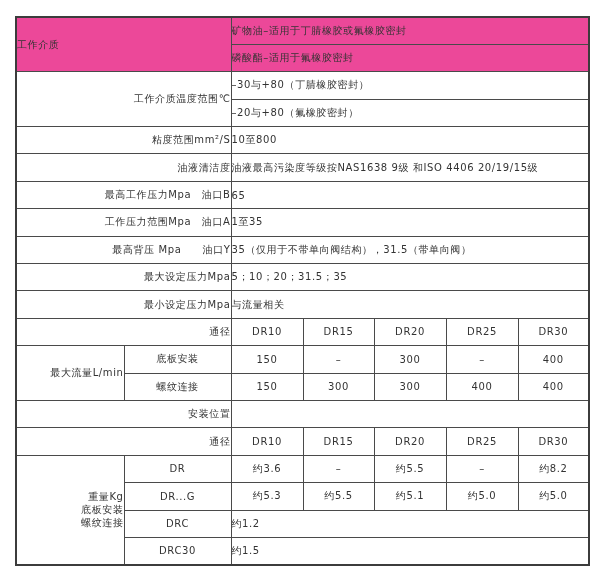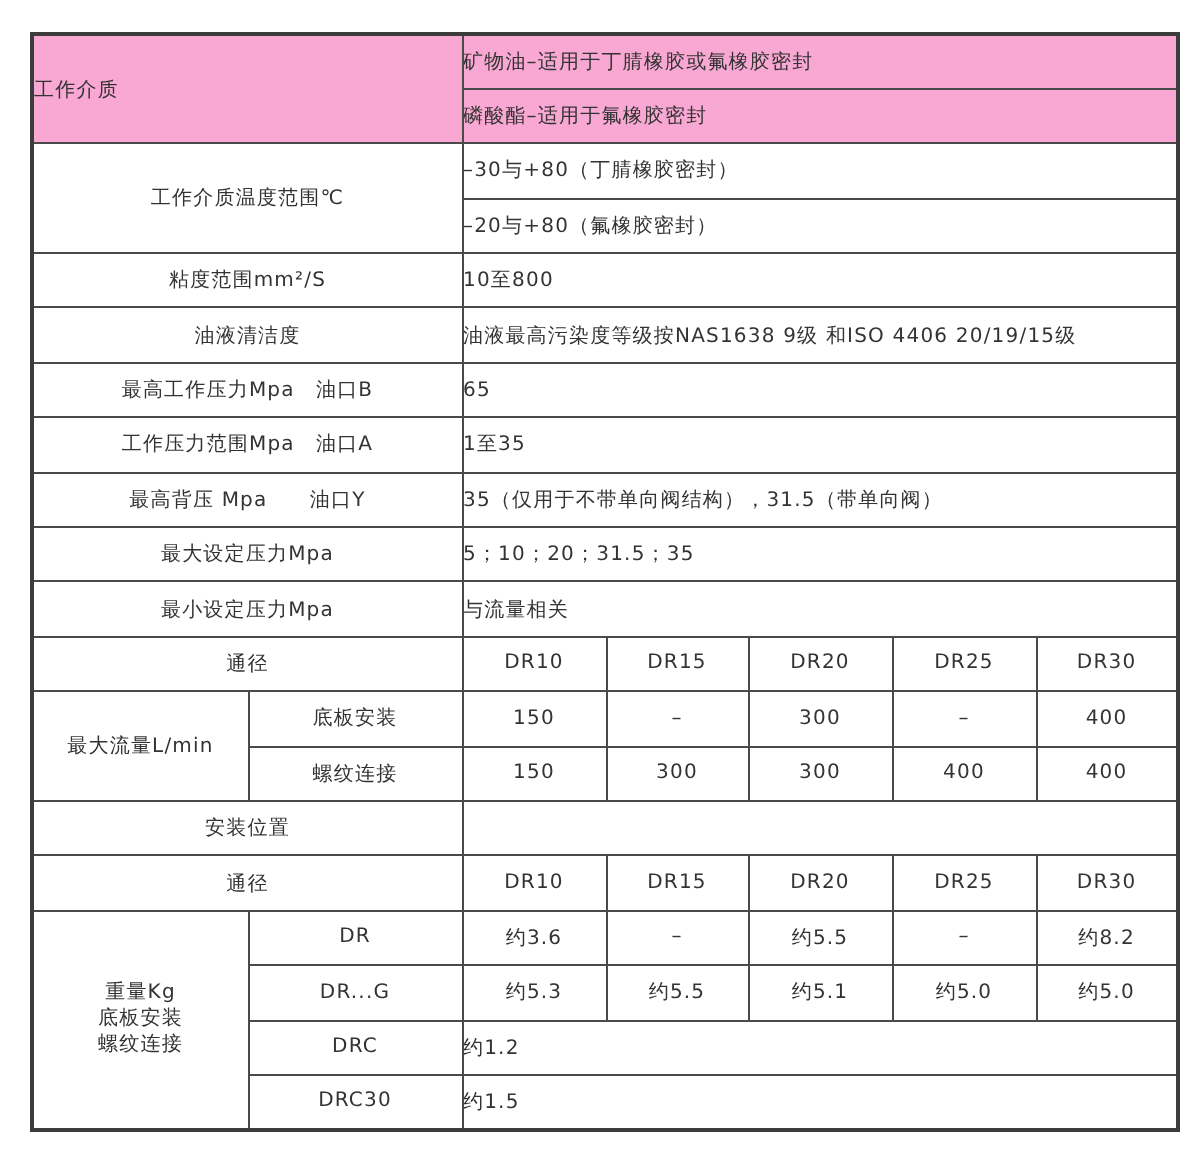--- a/index.html
+++ b/index.html
@@ -29,25 +29,25 @@
     letter-spacing: 0.6px;
   }
   table.spec td {
     border: 1px solid #4a4a4a;
     vertical-align: middle;
     padding: 0;
     overflow: hidden;
     white-space: nowrap;
   }
   table.spec tr { height: 27.4px; }
-  td.lbl  { text-align: center; padding-left: 16px; }
+  td.lbl  { text-align: right; padding-left: 16px; }
   td.lblc { text-align: left; }
   td.val  { text-align: left; padding-left: 13px; }
   td.ctr  { text-align: center; }
-  tr.gray td { background: #f9a8d4; }
+  tr.gray td { background: #ec4899; }
   td.multiline div { line-height: 13px; }
 </style>
 </head>
 <body>
 
 <div class="page">
   <table class="spec">
     <colgroup>
       <col style="width:108px">
         <col style="width:107px">

